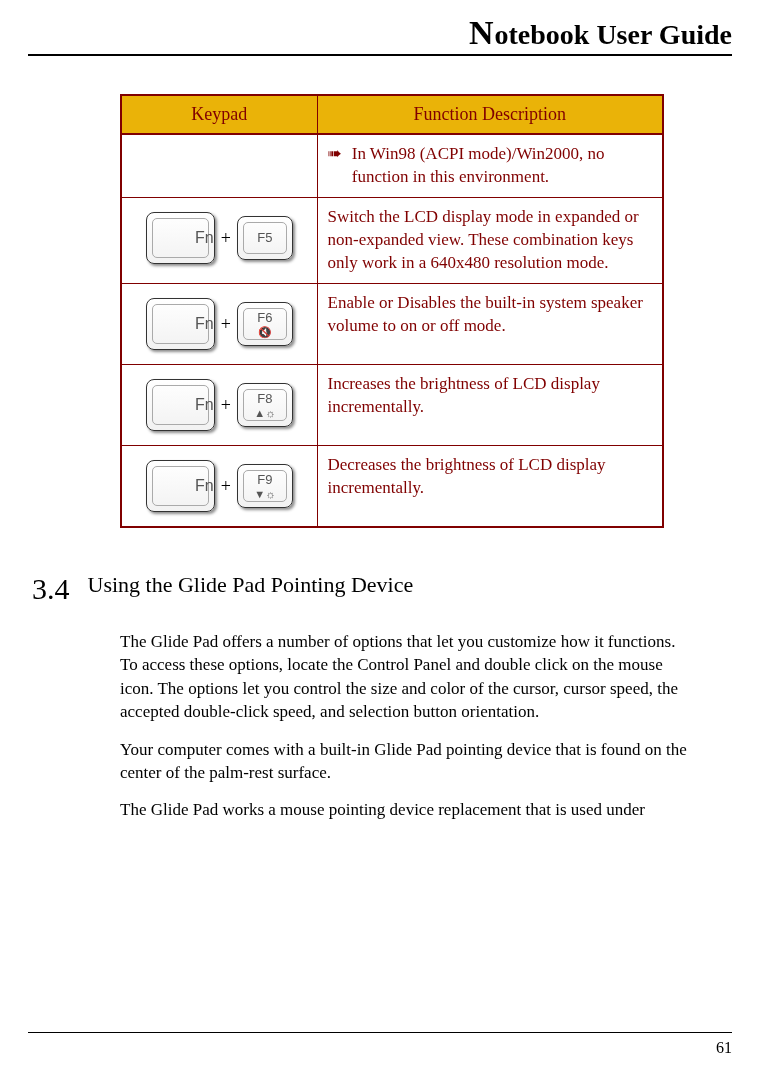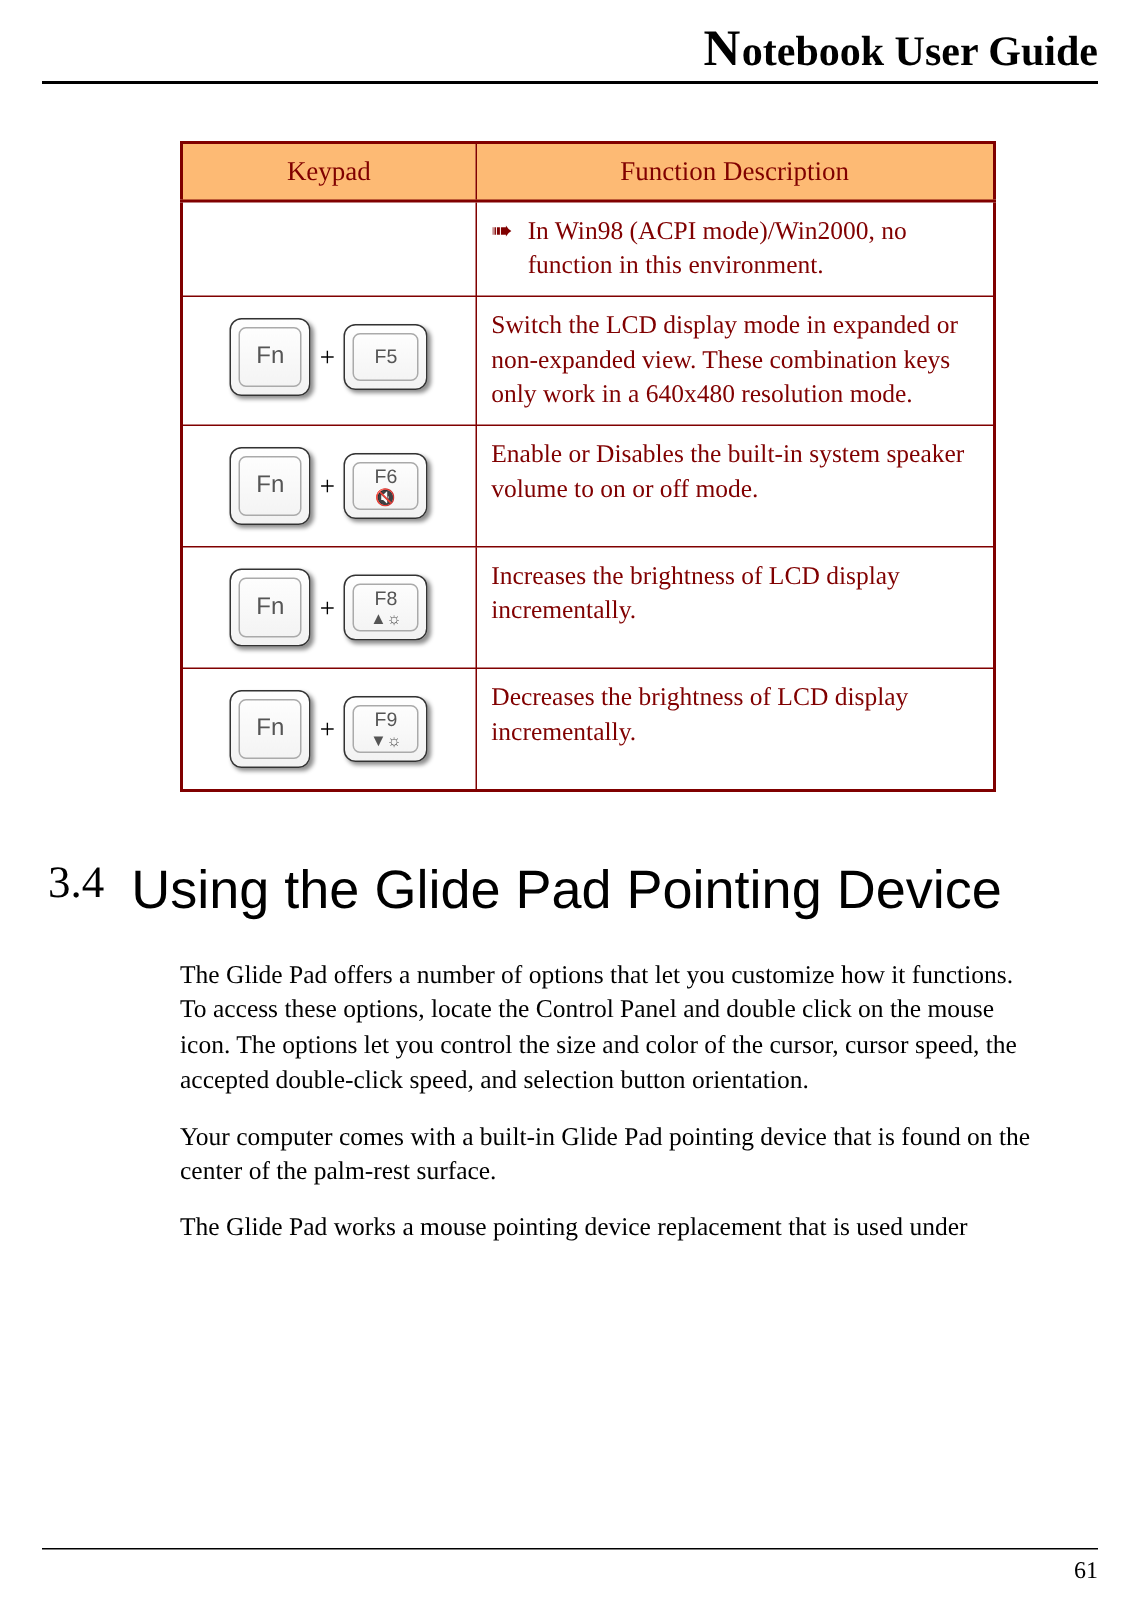--- a/index.html
+++ b/index.html
@@ -27,21 +27,21 @@
     margin-left: 92px;
     width: 544px;
     border: 2.5px solid #800000;
     border-collapse: collapse;
   }
   .fn-table th, .fn-table td {
     border: 1px solid #800000;
     font-family: "Times New Roman", serif;
     vertical-align: top;
   }
-  .fn-table thead tr { background: #fdba74; }
+  .fn-table thead tr { background: #eab308; }
   .fn-table th {
     color: #800000;
     font-weight: normal;
     font-size: 18px;
     text-align: center;
     padding: 8px 4px;
     border-bottom: 2.5px solid #800000;
   }
   .fn-table .col-keypad { width: 196px; }
   .fn-table td { padding: 6px 8px 8px 8px; color: #800000; font-size: 17px; line-height: 1.35; }
@@ -63,35 +63,35 @@
     font-family: Arial, sans-serif;
     font-size: 14px;
   }
   .key::after {
     content: "";
     position: absolute;
     inset: 5px;
     border: 1px solid #aaa;
     border-radius: 5px;
   }
-  .key-fn { width: 54px; height: 52px; font-size: 16px; }
+  .key-fn { width: 69px; height: 52px; font-size: 16px; align-items: flex-end; }
   .key-f  { width: 56px; height: 44px; align-items: center; }
   .key-fn .lbl, .key-f .lbl { position: relative; z-index: 1; }
   .key-f .lbl { font-size: 13px; }
   .key-f .sym { font-size: 11px; line-height: 1; position: relative; z-index: 1; }
   .bullet-row { display: flex; gap: 10px; }
   .bullet-row .arrow { flex: 0 0 auto; }
   .section {
     display: flex;
     gap: 18px;
     margin-top: 44px;
     padding-left: 4px;
   }
   .section-num { font-size: 30px; font-family: Georgia, serif; }
-  .section-title { font-size: 36px; font-family: Liberation Sans, sans-serif; }
+  .section-title { font-size: 22px; font-family: Liberation Serif, serif; }
   .body-text {
     margin: 24px 0 0 92px;
     width: 570px;
     font-size: 17px;
     line-height: 1.38;
     font-family: "Times New Roman", Georgia, serif;
   }
   .body-text p { margin-bottom: 14px; }
   .footer {
     position: absolute;

